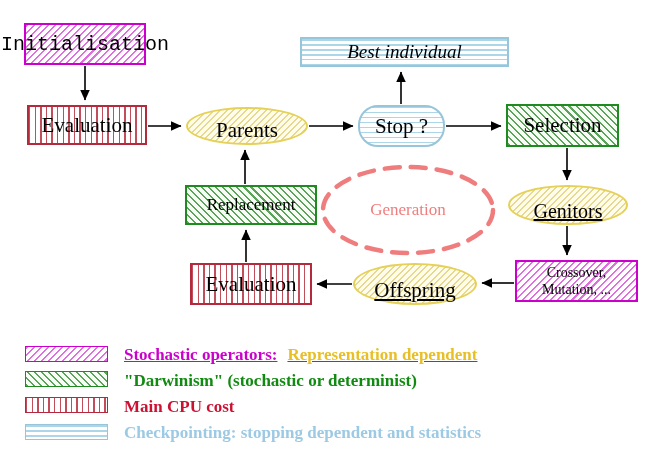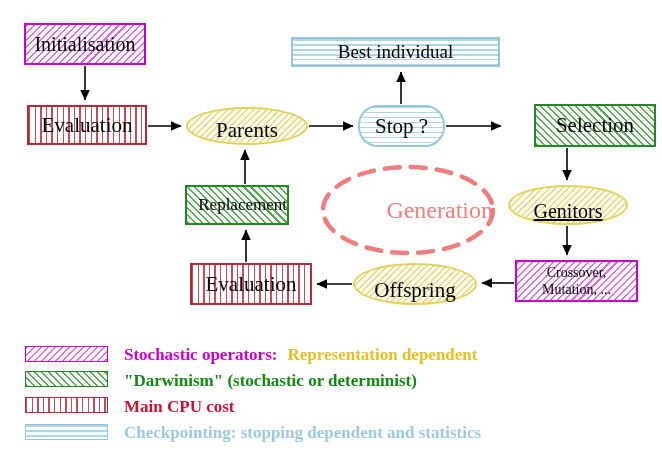--- a/index.html
+++ b/index.html
@@ -54,48 +54,48 @@
   }
   .hatch-yellow {
     border: 2px solid #e6d158;
     background: #fffcea repeating-linear-gradient(135deg,
       rgba(230,214,140,0.95) 0px, rgba(230,214,140,0.95) 1.4px,
       rgba(255,255,255,0) 1.4px, rgba(255,255,255,0) 4.6px);
   }
   .ellipse { border-radius: 50%; align-items: flex-end; }
 
   
-  #n-init        { left: 24px;  top: 23px;  width: 122px; height: 42px; font-size: 20px; }
+  #n-init        { left: 24px;  top: 23px;  width: 122px; height: 42px; font-size: 20px; font-family: Liberation Mono, monospace; }
   #n-eval-top    { left: 27px;  top: 105px; width: 120px; height: 40px; font-size: 21px; }
-  #n-best        { left: 291px; top: 37px;  width: 209px; height: 30px; font-size: 19px; }
+  #n-best        { left: 300px; top: 37px;  width: 209px; height: 30px; font-size: 19px; font-style: italic; }
   #n-stop        { left: 358px; top: 105px; width: 87px;  height: 42px; font-size: 21px; border-radius: 20px; }
-  #n-selection   { left: 534px; top: 104px; width: 122px; height: 43px; font-size: 21px; }
+  #n-selection   { left: 506px; top: 104px; width: 113px; height: 43px; font-size: 21px; }
   #n-parents     { left: 186px; top: 107px; width: 122px; height: 38px; font-size: 21px; }
   #n-genitors    { left: 508px; top: 185px; width: 120px; height: 40px; font-size: 20px; text-decoration: underline; }
-  #n-replacement { left: 185px; top: 185px; width: 104px; height: 40px; font-size: 17px; justify-content: flex-end; }
+  #n-replacement { left: 185px; top: 185px; width: 132px; height: 40px; font-size: 17px; }
   #n-crossover   { left: 515px; top: 260px; width: 123px; height: 42px; font-size: 14px;
                    flex-direction: column; line-height: 1.25; font-family: Liberation Serif, serif; }
-  #n-offspring   { left: 353px; top: 263px; width: 124px; height: 42px; font-size: 21px; }
+  #n-offspring   { left: 353px; top: 263px; width: 124px; height: 42px; font-size: 21px; text-decoration: underline; }
   #n-eval-bottom { left: 190px; top: 263px; width: 122px; height: 42px; font-size: 21px; }
-  #n-generation  { left: 323px; top: 196px; width: 170px; height: 28px; font-size: 24px;
-                   color: #ef7d7d; justify-content: flex-end; }
+  #n-generation  { left: 323px; top: 196px; width: 170px; height: 28px; font-size: 17px;
+                   color: #ef7d7d; }
 
   
   .legend-swatch { position: absolute; left: 25px; width: 83px; height: 16px; }
   .legend-swatch.hatch-magenta, .legend-swatch.hatch-green,
   .legend-swatch.hatch-red, .legend-swatch.hatch-cyan { border-width: 1.5px; }
   #sw-1 { top: 346px; }
   #sw-2 { top: 371px; }
   #sw-3 { top: 397px; }
   #sw-4 { top: 424px; }
   .legend-text {
     position: absolute; left: 124px;
     font-size: 17px; font-weight: bold; white-space: nowrap;
   }
-  #lt-1 { top: 345px; color: #cc00cc; }
+  #lt-1 { top: 345px; color: #cc00cc; text-decoration: underline; }
   #lt-1 .part2 { color: #e8bf25; margin-left: 10px; }
   #lt-2 { top: 371px; color: #108a10; }
   #lt-3 { top: 397px; color: #cc1133; }
   #lt-4 { top: 423px; color: #9cc9e4; }
 </style>
 </head>
 <body>
 
 <div id="stage">
 

